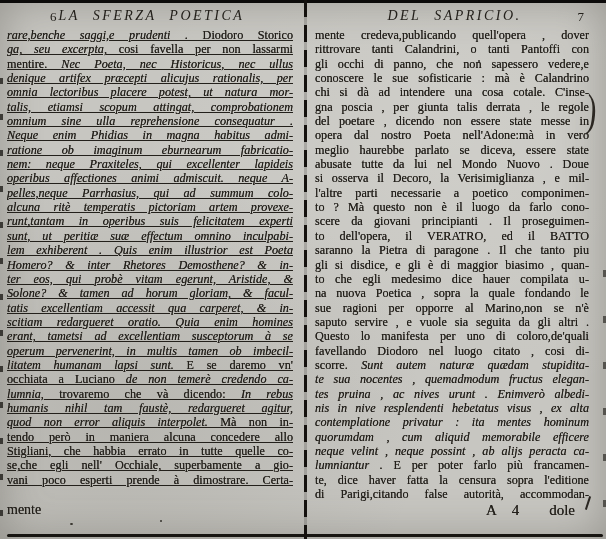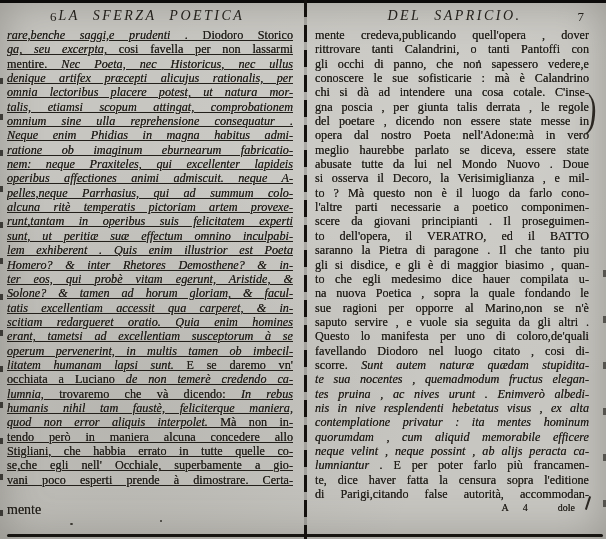--- a/index.html
+++ b/index.html
@@ -33,21 +33,21 @@
     text-shadow:0 0 .5px rgba(35,32,27,.85);}
   #tb-left{left:7px;width:286px;text-decoration:underline;}
   #tb-right{left:12px;width:274px;}
   .tl{height:14.35px;overflow:hidden;text-align:justify;text-align-last:justify;}
   .it{font-style:italic;}
   .ro{font-style:normal;}
   .catchline{position:absolute;top:502px;left:7px;width:286px;font-size:14px;
     padding-right:62px;box-sizing:border-box;text-shadow:0 0 .5px rgba(35,32,27,.85);}
   .sigline{position:absolute;top:502px;left:12px;width:274px;display:flex;
     justify-content:flex-end;gap:30px;padding-right:14px;box-sizing:border-box;
-    font-size:10px;text-shadow:0 0 .5px rgba(35,32,27,.85);}
+    font-size:15px;text-shadow:0 0 .5px rgba(35,32,27,.85);}
   .sig{word-spacing:12px;}
   .ink-paren{position:absolute;left:281px;top:88px;font-size:46px;line-height:46px;
     color:#2b2722;transform:scaleX(.65) rotate(7deg);font-style:normal;}
   .ink-slash{position:absolute;left:284px;top:496px;width:2px;height:14px;
     background:#2b2722;transform:rotate(18deg);}
   .speck{position:absolute;background:#35322c;border-radius:50%;}
 </style>
 </head>
 <body>
 
@@ -82,21 +82,21 @@
         <div class="tl"><span class="it">Homero? &amp; inter Rhetores Demosthene? &amp; in-</span></div>
         <div class="tl"><span class="it">ter eos, qui probè vitam egerunt, Aristide, &amp;</span></div>
         <div class="tl"><span class="it">Solone? &amp; tamen ad horum gloriam, &amp; facul-</span></div>
         <div class="tl"><span class="it">tatis excellentiam accessit qua carperet, &amp; in-</span></div>
         <div class="tl"><span class="it">scitiam redargueret oratio. Quia enim homines</span></div>
         <div class="tl"><span class="it">erant, tametsi ad excellentiam susceptorum à se</span></div>
         <div class="tl"><span class="it">operum pervenerint, in multis tamen ob imbecil-</span></div>
         <div class="tl"><span class="it">litatem humanam lapsi sunt.</span><span class="ro"> E se daremo vn'</span></div>
         <div class="tl"><span class="ro">occhiata a Luciano </span><span class="it">de non temerè credendo ca-</span></div>
         <div class="tl"><span class="it">lumnia,</span><span class="ro"> trovaremo che và dicendo: </span><span class="it">In rebus</span></div>
-        <div class="tl"><span class="it">humanis nihil tam faustè, feliciterque maniera,</span></div>
+        <div class="tl"><span class="it">humanis nihil tam faustè, redargueret agitur,</span></div>
         <div class="tl"><span class="it">quod non error aliquis interpolet.</span><span class="ro"> Mà non in-</span></div>
         <div class="tl"><span class="ro">tendo però in maniera alcuna concedere allo</span></div>
         <div class="tl"><span class="ro">Stigliani, che habbia errato in tutte quelle co-</span></div>
         <div class="tl"><span class="ro">se,che egli nell' Occhiale, superbamente a gio-</span></div>
         <div class="tl"><span class="ro">vani poco esperti prende à dimostrare. Certa-</span></div>
       </div>
     <div class="catchline">mente</div>
   </section>
 
   <section class="page right">
@@ -109,22 +109,22 @@
         <div class="tl"><span class="ro">rittrovare tanti Calandrini, o tanti Pantoffi con</span></div>
         <div class="tl"><span class="ro">gli occhi di panno, che non sapessero vedere,e</span></div>
         <div class="tl"><span class="ro">conoscere le sue sofisticarie : mà è Calandrino</span></div>
         <div class="tl"><span class="ro">chi si dà ad intendere una cosa cotale. C'inse-</span></div>
         <div class="tl"><span class="ro">gna poscia , per giunta talis derrata , le regole</span></div>
         <div class="tl"><span class="ro">del poetare , dicendo non essere state messe in</span></div>
         <div class="tl"><span class="ro">opera dal nostro Poeta nell'Adone:mà in vero</span></div>
         <div class="tl"><span class="ro">meglio haurebbe parlato se diceva, essere state</span></div>
         <div class="tl"><span class="ro">abusate tutte da lui nel Mondo Nuovo . Doue</span></div>
         <div class="tl"><span class="ro">si osserva il Decoro, la Verisimiglianza , e mil-</span></div>
+        <div class="tl"><span class="ro">l'altre parti necessarie a poetico componimen-</span></div>
         <div class="tl"><span class="ro">to ? Mà questo non è il luogo da farlo cono-</span></div>
-        <div class="tl"><span class="ro">l'altre parti necessarie a poetico componimen-</span></div>
         <div class="tl"><span class="ro">scere da giovani principianti . Il proseguimen-</span></div>
         <div class="tl"><span class="ro">to dell'opera, il VERATRO, ed il BATTO</span></div>
         <div class="tl"><span class="ro">saranno la Pietra di paragone . Il che tanto piu</span></div>
         <div class="tl"><span class="ro">gli si disdice, e gli è di maggior biasimo , quan-</span></div>
         <div class="tl"><span class="ro">to che egli medesimo dice hauer compilata u-</span></div>
         <div class="tl"><span class="ro">na nuova Poetica , sopra la quale fondando le</span></div>
         <div class="tl"><span class="ro">sue ragioni per opporre al Marino,non se n'è</span></div>
         <div class="tl"><span class="ro">saputo servire , e vuole sia seguita da gli altri .</span></div>
         <div class="tl"><span class="ro">Questo lo manifesta per uno di coloro,de'quali</span></div>
         <div class="tl"><span class="ro">favellando Diodoro nel luogo citato , cosi di-</span></div>

